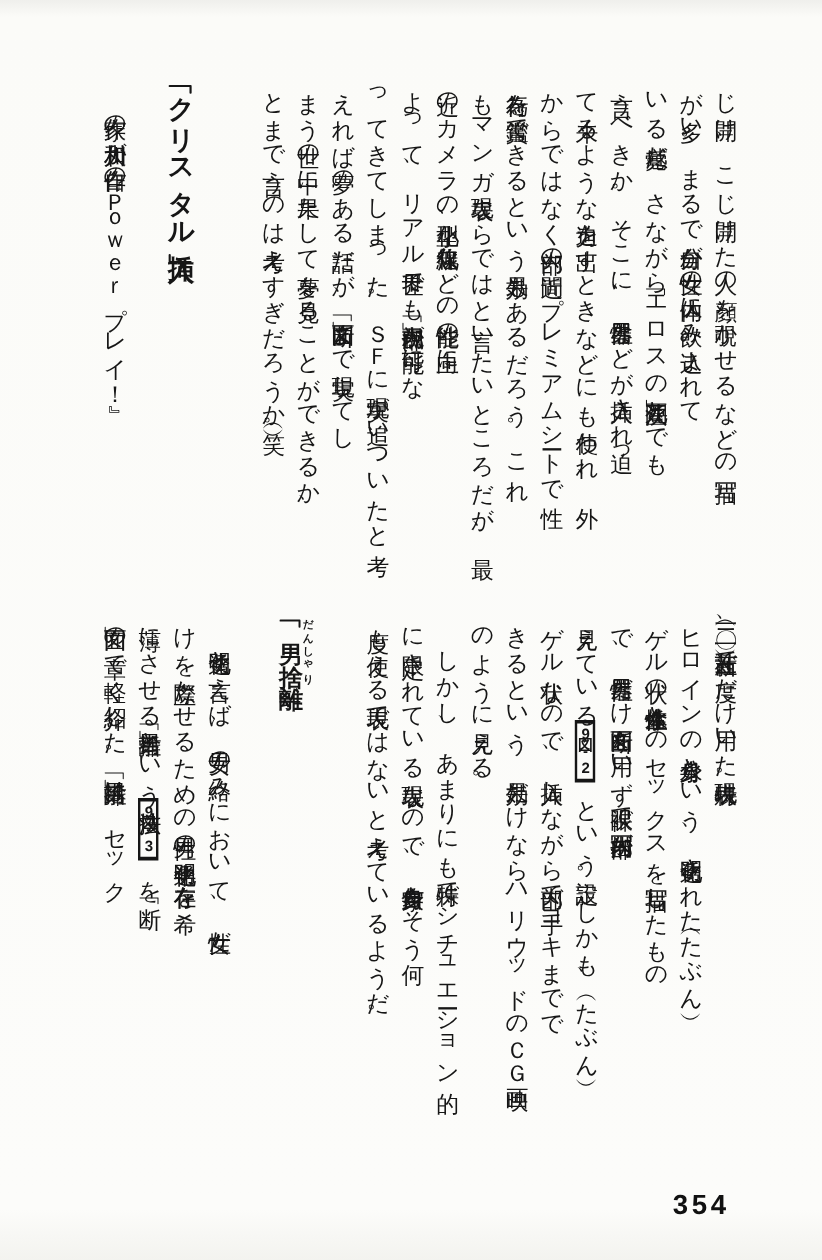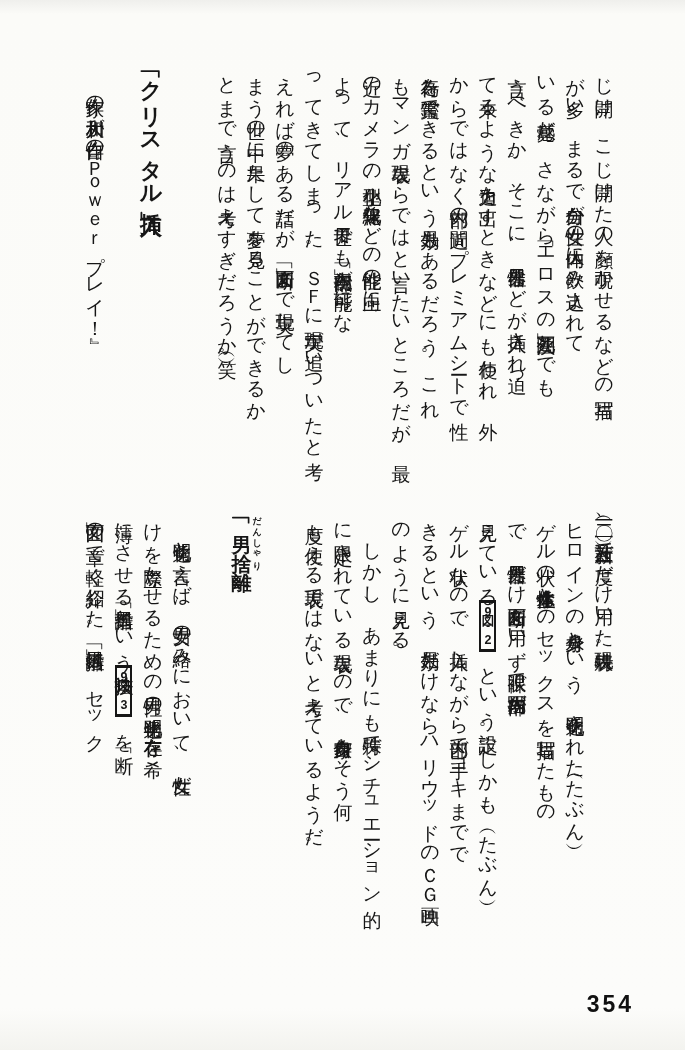--- a/index.html
+++ b/index.html
@@ -56,21 +56,21 @@
     line-height:1.05;
     border:2px solid #161616;
     border-top-width:3px;
     border-bottom-width:3px;
     padding:2px 0;
     margin:3px 0;
     letter-spacing:0;
   }
   .pagenum{
     position:absolute;
-    top:991px;right:51px;
+    top:991px;right:77px;
     font-family:"Liberation Sans", sans-serif;
     font-weight:bold;
     font-size:23px;
     letter-spacing:3px;
     color:#111;
   }
 </style>
 </head>
 <body>
 

